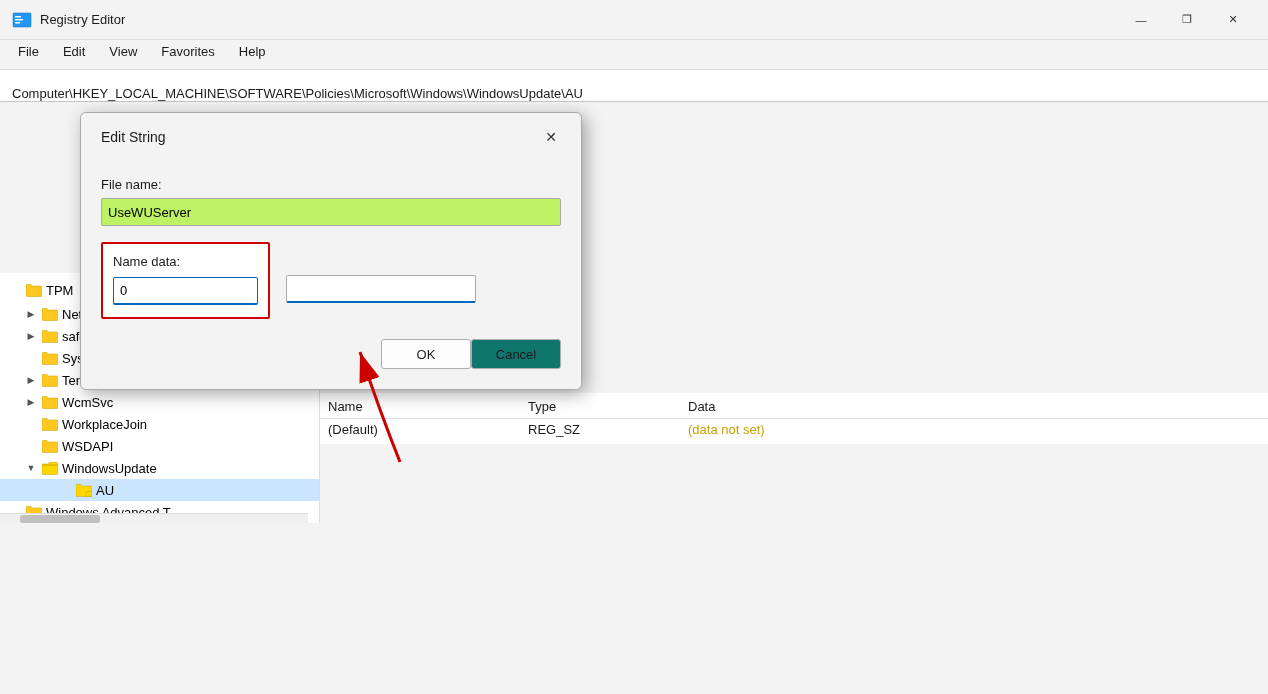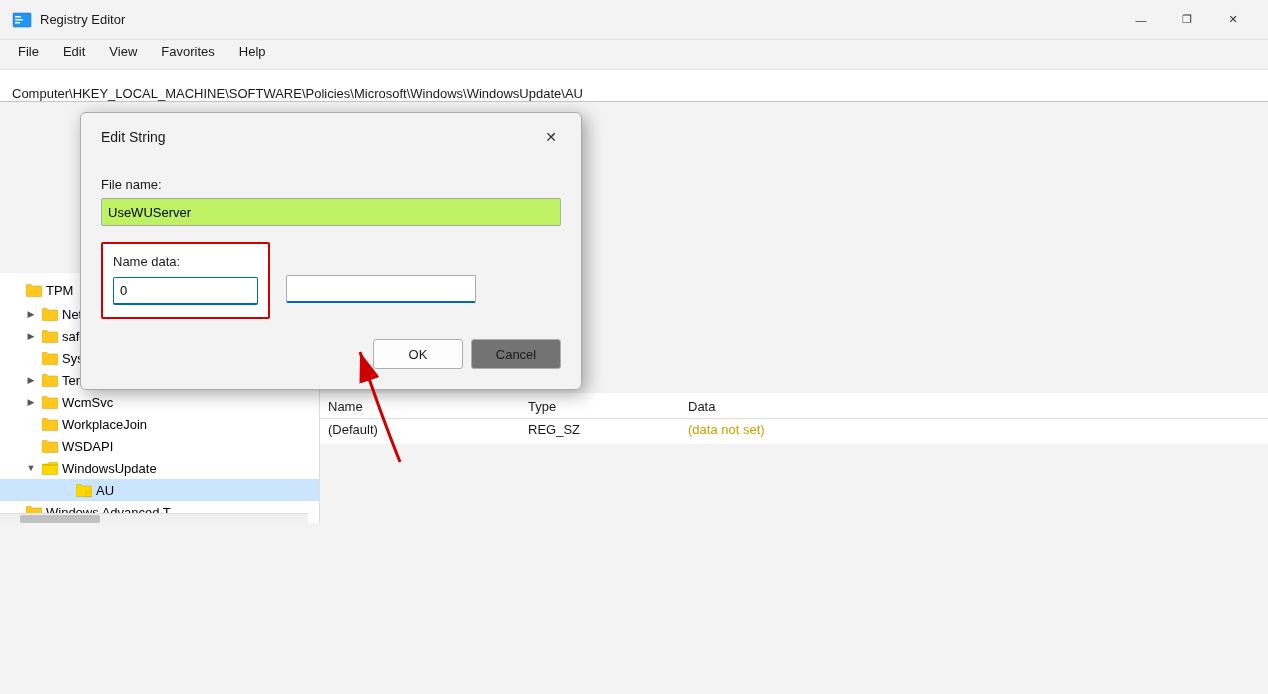--- a/index.html
+++ b/index.html
@@ -267,30 +267,29 @@
       font-size: 13px;
       font-family: 'Segoe UI', sans-serif;
       outline: none;
       border-radius: 2px;
       flex: 1;
     }
 
     .dialog-buttons {
       display: flex;
       justify-content: flex-end;
-      gap: 8px;
       margin-top: 4px;
     }
 
     .btn {
       min-width: 90px;
       height: 30px;
       padding: 0 20px;
       border: 1px solid #adadad;
-      background: #737373;
+      background: #0f766e;
       font-size: 13px;
       font-family: 'Segoe UI', sans-serif;
       cursor: pointer;
       border-radius: 3px;
       color: #1a1a1a;
     }
     .btn.primary {
       background: #fdfdfd;
       border-color: #adadad;
     }

